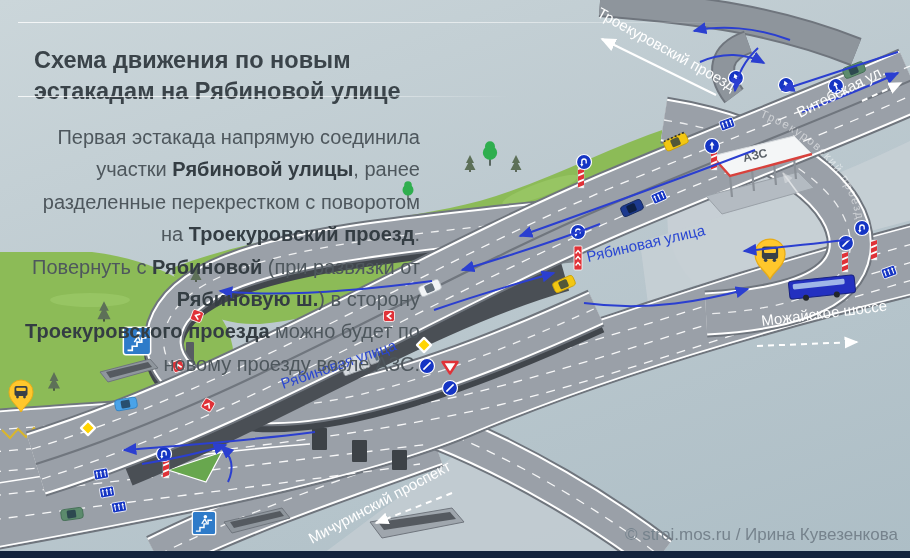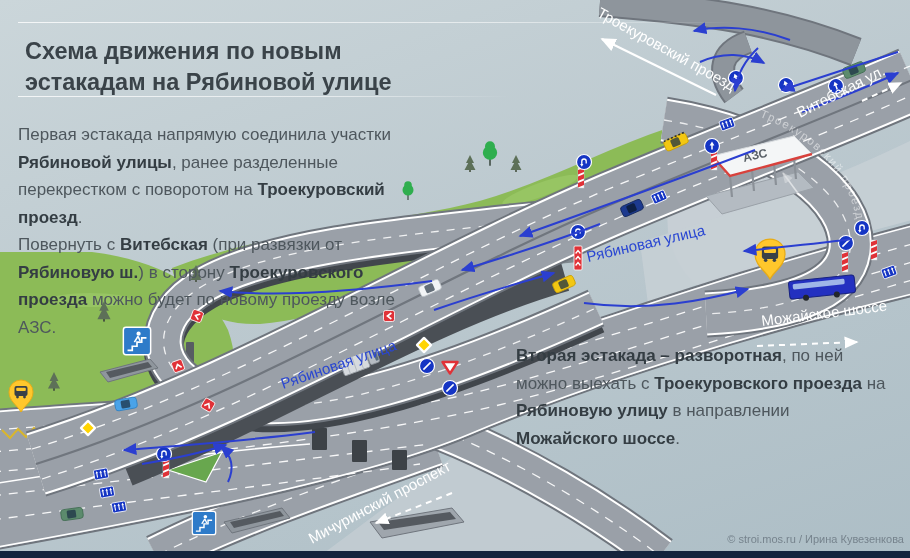--- a/index.html
+++ b/index.html
@@ -7,26 +7,26 @@
        font-family:"Liberation Sans","DejaVu Sans",sans-serif;
        background:linear-gradient(160deg,#cbd6da 0%,#bcc9cf 45%,#adbec6 100%);}
   #scene{position:absolute;inset:0;z-index:1;}
   .txt{position:absolute;z-index:3;}
   .rule{position:absolute;z-index:3;height:1px;left:18px;
         background:linear-gradient(90deg,rgba(255,255,255,.8),rgba(255,255,255,.55) 55%,rgba(255,255,255,0) 82%);}
   #rule-top{top:22px;width:874px;}
   #rule-mid{top:96px;width:600px;}
   #title{top:29px;left:18px;width:400px;font-size:23.5px;font-weight:bold;
          color:#3a4349;line-height:1.3;}
-  .para{font-size:17px;line-height:1.62;color:#4e575d;white-space:pre-line;}
+  .para{font-size:20px;line-height:1.62;color:#4e575d;white-space:pre-line;text-align:right;}
   .para .b{font-weight:bold;color:#343d43;}
   #intro{top:121px;left:18px;width:402px;}
   #notes{top:342px;left:516px;width:378px;}
   #note2{margin-top:24px;}
-  #footer-credit{bottom:13px;right:6px;font-size:11px;color:#76838d;}
+  #footer-credit{bottom:13px;right:12px;font-size:17px;color:#76838d;}
   #footer-bar{position:absolute;z-index:4;left:0;right:0;bottom:0;height:7px;background:#14243d;}
   .maplbl{fill:#ffffff;font-size:15px;}
   .maplbl2{fill:#2946d2;font-size:15px;}
 </style>
 </head>
 <body>
 
 <svg id="scene" viewBox="0 0 910 558" xmlns="http://www.w3.org/2000/svg">
   <defs>
     <marker id="ab" markerWidth="9" markerHeight="8" refX="6.2" refY="3" orient="auto">
@@ -359,24 +359,23 @@
     <text class="maplbl2" font-size="16" x="283" y="389" transform="rotate(-19 283 389)">Рябиновая улица</text>
     <text class="maplbl" font-size="16.5" x="762" y="326" transform="rotate(-7 762 326)">Можайское шоссе</text>
     <text class="maplbl" x="312" y="544" transform="rotate(-28 312 544)">Мичуринский проспект</text>
     <text font-size="11.5" fill="#ffffff" opacity="0.5" letter-spacing="1.5">
       <textPath href="#ramp-label-path" startOffset="14%">Троекуровский проезд</textPath>
     </text>
   </g>
 </svg>
 
 <div id="rule-top" class="rule"></div>
-<h1 id="title" class="txt" style="margin:7px;">Схема движения по новым эстакадам на Рябиновой улице</h1>
+<h1 id="title" class="txt" style="margin:16px;">Схема движения по новым эстакадам на Рябиновой улице</h1>
 <div id="rule-mid" class="rule"></div>
 
 <div id="intro" class="txt para"><span>Первая эстакада напрямую соединила участки </span><span class="b">Рябиновой улицы</span><span>, ранее разделенные перекрестком с поворотом на </span><span class="b">Троекуровский проезд</span><span>.
-Повернуть с </span><span class="b">Витебская</span><span> (при развязки от </span><span class="b">Рябиновую ш.</span><span>) в сторону </span><span class="b">Троекуровского проезда</span><span> можно будет по новому проезду возле АЗС.</span></div>
+Повернуть с </span><span class="b">Рябиновой</span><span> (при развязки от </span><span class="b">Рябиновую ш.</span><span>) в сторону </span><span class="b">Троекуровского проезда</span><span> можно будет по новому проезду возле АЗС.</span></div>
 
 <div id="notes" class="txt">
-  <div class="para"><span class="b">Вторая эстакада – разворотная</span><span>, по ней можно выехать с </span><span class="b">Троекуровского проезда</span><span> на </span><span class="b">Рябиновую улицу</span><span> в направлении </span><span class="b">Можайского шоссе</span><span>.</span></div>
 </div>
 
 <div id="footer-credit" class="txt">© stroi.mos.ru / Ирина Кувезенкова</div>
 <div id="footer-bar"></div>
 
 </body></html>

